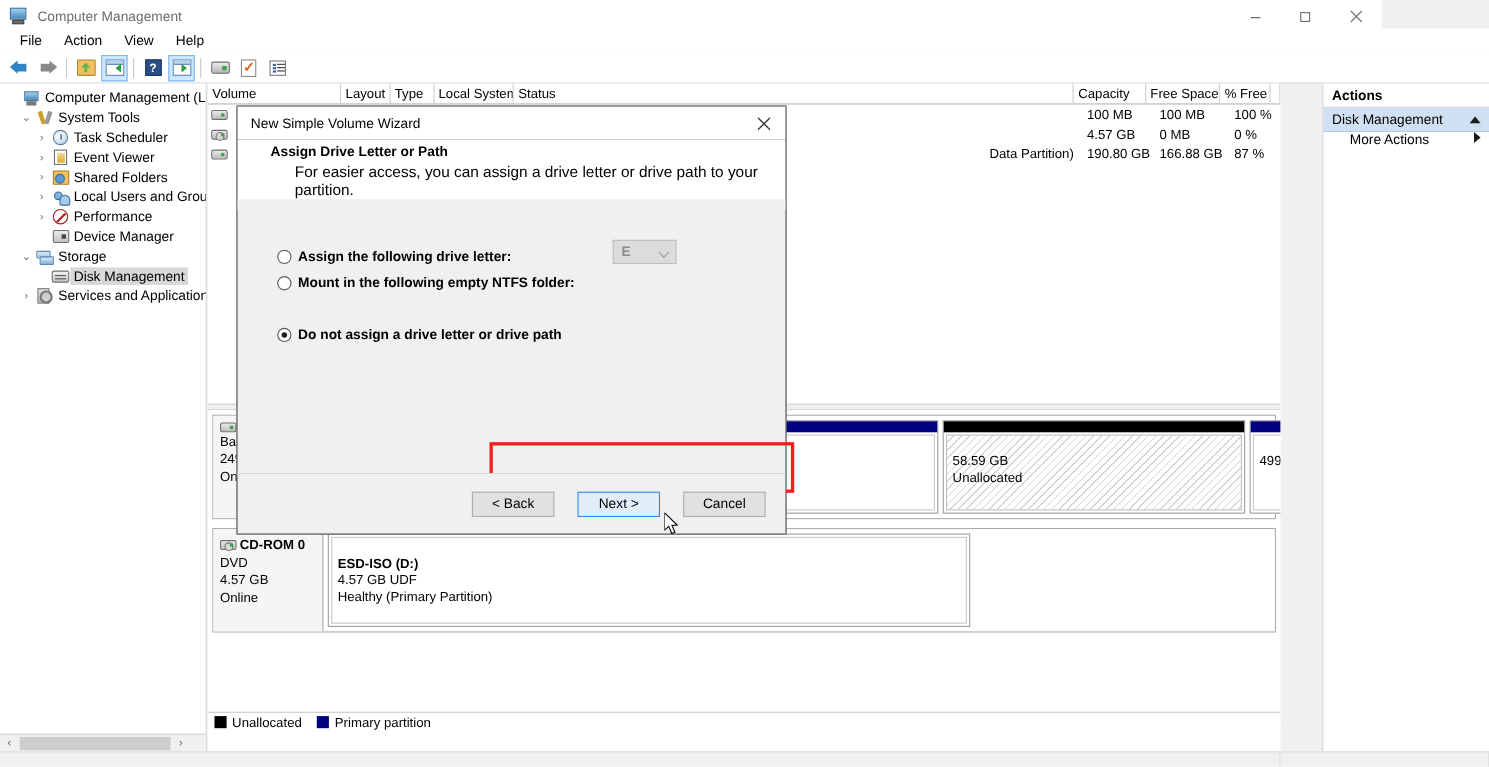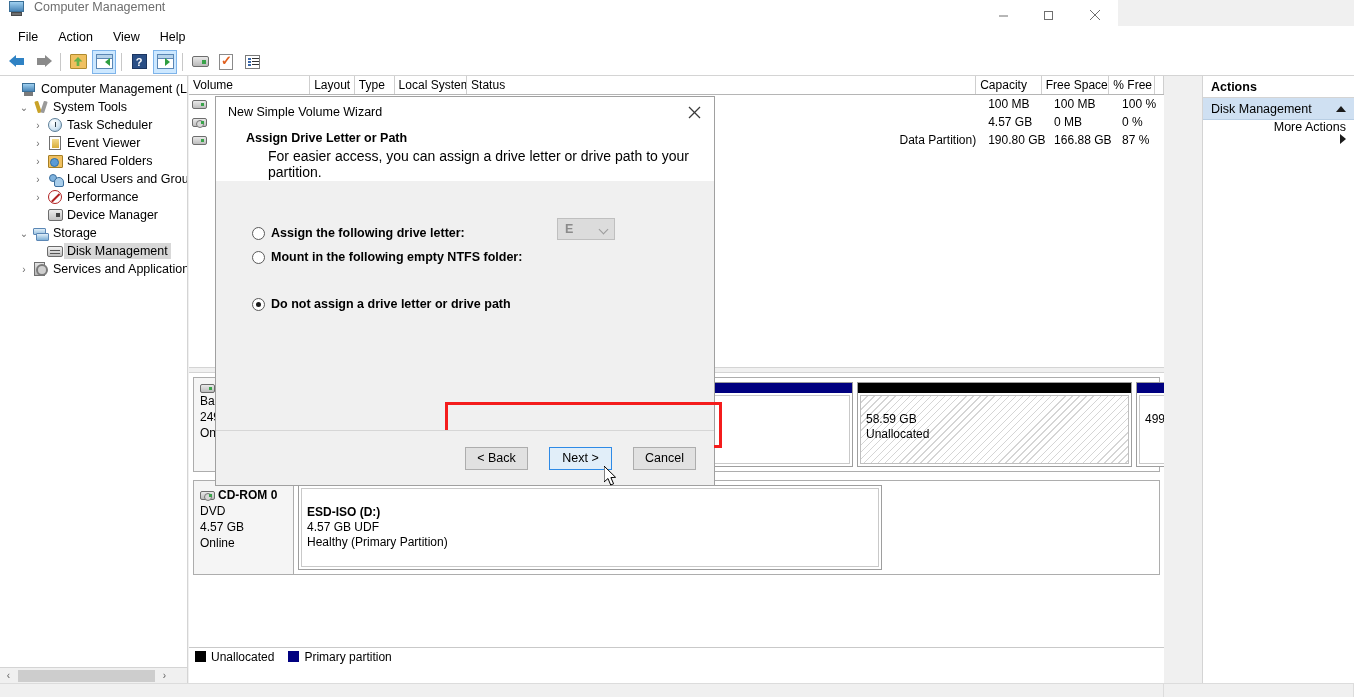--- a/index.html
+++ b/index.html
@@ -9,22 +9,22 @@
     overflow: hidden;
     font-family: "Liberation Sans", sans-serif;
     font-size: 12px;
     background: #ffffff;
     color: #000000;
   }
   #app { position: relative; width: 1354px; height: 697px; background:#f0f0f0; }
 
   
   .titlebar {
-    position:absolute; left:0; top:0; width:1118px; height:30px;
-    background:#ffffff; display:flex; 
+    position:absolute; left:0; top:0; width:1256px; height:30px;
+    background:#ffffff; display:flex; align-items:center;
   }
   .title-icon { margin-left:8px; width:18px; height:18px; position:relative; }
   .title-icon .scr { position:absolute; left:1px; top:1px; width:15px; height:11px;
       background:linear-gradient(#9fd0f0,#4a86b8); border:1px solid #3a6f97; }
   .title-icon .base { position:absolute; left:3px; top:12px; width:11px; height:4px;
       background:#6e6e6e; border:1px solid #4a4a4a; }
   .title-text { margin-left:8px; font-size:12.5px; color:#6d6d6d; }
   .win-buttons { position:absolute; right:0; top:0; height:30px; display:flex; }
   .win-btn { width:45px; height:30px; display:flex; align-items:center; justify-content:center;
       color:#6f6f6f; font-size:13px; }
@@ -187,21 +187,21 @@
   .legend-item { display:flex; align-items:center; gap:5px; margin-right:8px; }
 
   
   .actions { position:absolute; right:0; top:76px; width:152px; bottom:14px; background:#ffffff;
       border-left:1px solid #d4d4d4; }
   .actions-title { height:22px; border-bottom:1px solid #d4d4d4; display:flex; align-items:center;
       padding-left:8px; font-weight:bold; font-size:12.5px; }
   .act-group { height:22px; background:#cfe0f2; border-bottom:1px solid #b8cee4; display:flex;
       align-items:center; padding:0 8px; font-size:12.5px; }
   .act-group .sp { flex:1; }
-  .act-item { height:22px; display:flex; align-items:flex-end; padding:0 8px 0 24px; font-size:12.5px;flex-direction:column; }
+  .act-item { height:22px; display:flex; align-items:flex-start; padding:0 8px 0 24px; font-size:12.5px; }
   .act-item .sp { flex:1; }
   .caret-up { width:0;height:0;border-left:5px solid transparent;border-right:5px solid transparent;border-bottom:6px solid #1b1b1b; }
   .caret-right { width:0;height:0;border-top:5px solid transparent;border-bottom:5px solid transparent;border-left:6px solid #1b1b1b; }
 
   
   .statusbar { position:absolute; left:0; bottom:0; width:1354px; height:14px; background:#f0f0f0;
       border-top:1px solid #dcdcdc; display:flex; }
   .status-cell { border-right:1px solid #dcdcdc; }
 
   
@@ -226,21 +226,21 @@
       border-right:1.5px solid #9b9b9b; border-bottom:1.5px solid #9b9b9b; transform:rotate(45deg); }
   .path-row { display:flex; align-items:center; margin:6px 0 0 14px; }
   .path-input { width:213px; height:21px; background:#ebebeb; border:1px solid #cdcdcd; }
   .browse-btn { margin-left:13px; width:76px; height:23px; background:#e4e4e4; border:1px solid #cccccc;
       color:#9a9a9a; font-size:12.5px; display:flex; align-items:center; justify-content:center; }
   .highlight-box { position:absolute; left:229px; top:305px; width:277px; height:46px;
       border:3px solid #f41c1c; background:transparent; }
   .dlg-footer { position:absolute; left:0; right:0; bottom:0; height:55px; background:#f0f0f0;
       border-top:1px solid #d6d6d6; display:flex; align-items:center; justify-content:flex-end;
       padding-right:18px; gap:21px; }
-  .dlg-btn { width:63px; height:23px; background:#e1e1e1; border:1px solid #adadad; font-size:12.5px;
+  .dlg-btn { width:75px; height:23px; background:#e1e1e1; border:1px solid #adadad; font-size:12.5px;
       display:flex; align-items:center; justify-content:center; }
   .dlg-btn.default { background:#e1eef9; border:1px solid #2e8ae6; }
 
   .cursor { position:absolute; left:604px; top:466px; width:16px; height:22px; pointer-events:none; }
 </style>
 </head>
 <body>
 
 <div id="app">
 

